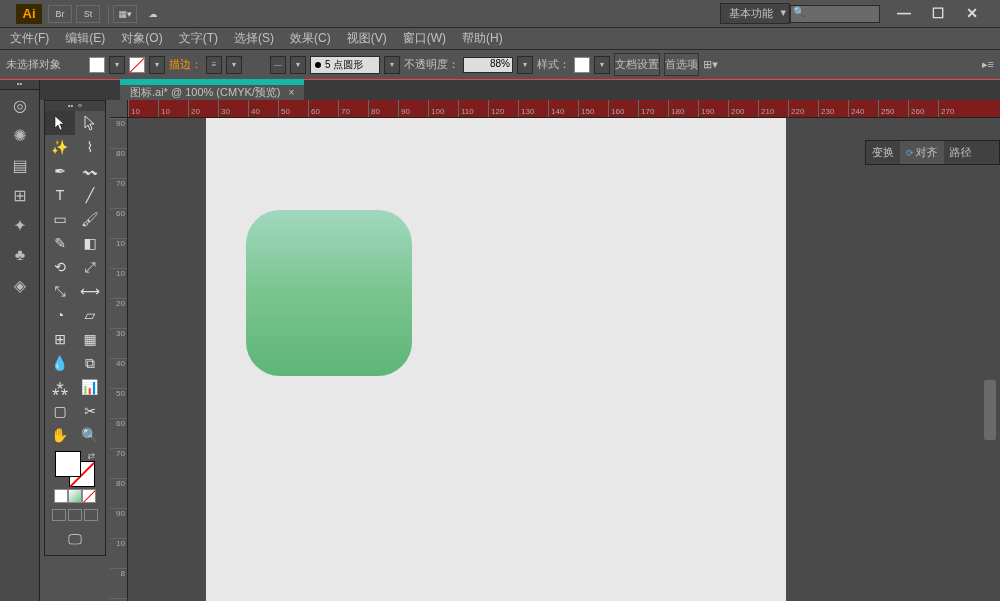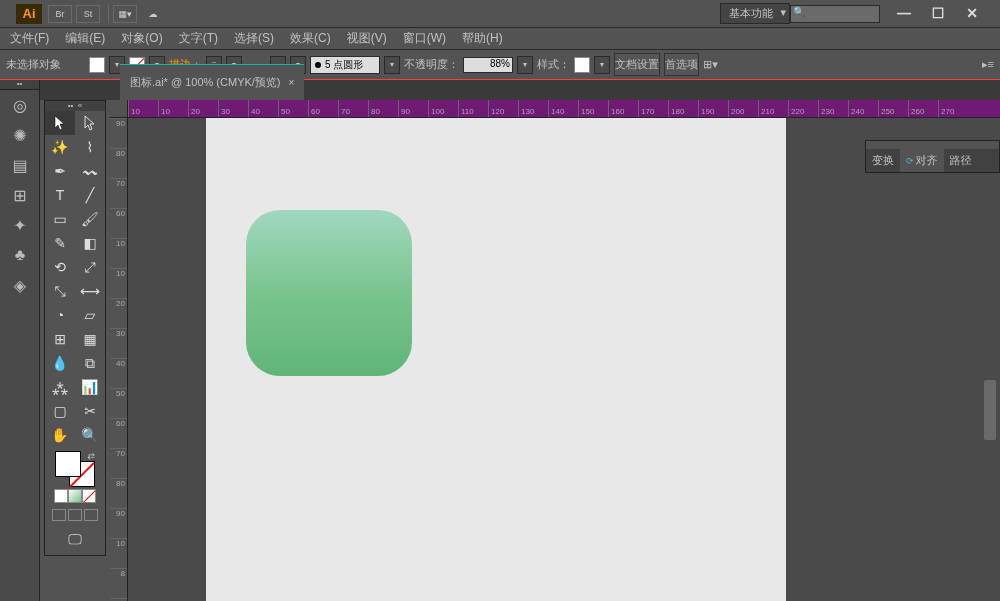--- a/index.html
+++ b/index.html
@@ -33,21 +33,21 @@
 .dd-small { width: 16px; height: 18px; background: #4a4a4a; border: 1px solid #2a2a2a; display: flex; align-items: center; justify-content: center; font-size: 8px; }
 .stroke-input { width: 70px; height: 18px; background: #ddd; border: 1px solid #2a2a2a; display: flex; align-items: center; padding: 0 4px; font-size: 10px; color: #000; }
 .stroke-input .dot { width: 6px; height: 6px; border-radius: 50%; background: #000; margin-right: 4px; }
 .opacity-box { width: 50px; height: 16px; background: #ddd; color: #000; font-size: 10px; text-align: right; padding: 0 2px; border: 1px solid #2a2a2a; }
 .ctrl-btn { padding: 3px 0; background: #555; border: 1px solid #333; font-size: 11px; }
 .ctrl-menu-icon { margin-left: auto; font-size: 11px; }
 
 
 .doc-area { position: absolute; top: 80px; left: 40px; right: 0; bottom: 0; }
 .tabbar { height: 20px; background: #3a3a3a; display: flex; align-items: flex-end; padding-left: 80px; }
-.tab { background: #535353; padding: 10px 10px; font-size: 11px; display: flex; align-items: center; gap: 8px; border-top: 1px solid #14b8a6; }
+.tab { background: #535353; padding: 0 10px; font-size: 11px; display: flex; align-items: center; gap: 8px; border-top: 6px solid #14b8a6; }
 .tab-close { font-size: 10px; }
 
 
 .left-collapsed { position: absolute; top: 80px; left: 0; width: 40px; bottom: 0; background: #4a4a4a; border-right: 1px solid #222; }
 .left-collapsed .handle { height: 10px; background: #414141; border-bottom: 1px solid #222; text-align: center; font-size: 8px; line-height: 8px; }
 .lc-icon { width: 40px; height: 30px; display: flex; align-items: center; justify-content: center; font-size: 16px; color: #bbb; }
 
 
 .tools-panel { position: absolute; top: 100px; left: 44px; width: 62px; background: #535353; border: 1px solid #222; }
 .tools-panel .handle { height: 10px; background: #414141; text-align: center; font-size: 8px; }
@@ -65,33 +65,33 @@
 .mini-sw { width: 14px; height: 14px; border: 1px solid #888; }
 .mini-sw.w { background: #fff; }
 .mini-sw.g { background: linear-gradient(135deg,#fff,#79c08a); }
 .mini-sw.n { background: #fff; position: relative; }
 .mini-sw.n::after { content: ""; position: absolute; width: 140%; height: 1px; background: red; top: 50%; left: -20%; transform: rotate(-45deg); }
 .screen-modes { display: flex; gap: 2px; margin-top: 4px; }
 .sm { width: 14px; height: 12px; border: 1px solid #888; }
 
 
 .canvas-wrap { position: absolute; top: 20px; left: 70px; right: 0; bottom: 0; background: #4a4a4a; }
-.ruler-h { position: absolute; top: 0; left: 18px; right: 0; height: 18px; background: #701a75; border-bottom: 1px solid #222; overflow: hidden; white-space: nowrap; font-size: 8px; color: #aaa; }
+.ruler-h { position: absolute; top: 0; left: 18px; right: 0; height: 18px; background: #7f1d1d; border-bottom: 1px solid #222; overflow: hidden; white-space: nowrap; font-size: 8px; color: #aaa; }
 .ruler-h span { display: inline-block; width: 30px; text-align: left; border-left: 1px solid #666; padding-left: 2px; height: 18px; line-height: 24px; }
 .ruler-v { position: absolute; top: 18px; left: 0; width: 18px; bottom: 0; background: #535353; border-right: 1px solid #222; overflow: hidden; font-size: 8px; color: #aaa; }
 .ruler-v span { display: block; height: 30px; border-top: 1px solid #666; writing-mode: horizontal-tb; text-align: right; padding-right: 2px; }
 .ruler-corner { position: absolute; top: 0; left: 0; width: 18px; height: 18px; background: #535353; border-right: 1px solid #222; border-bottom: 1px solid #222; }
 .canvas { position: absolute; top: 18px; left: 18px; right: 0; bottom: 0; background: #4a4a4a; overflow: hidden; }
 .artboard { position: absolute; top: 0; left: 78px; width: 580px; height: 600px; background: #e8e8e8; }
 .green-shape { position: absolute; top: 92px; left: 40px; width: 166px; height: 166px; border-radius: 34px; background: linear-gradient(180deg, #a0d8bf 0%, #7ac48e 50%, #5fb578 100%); }
 .vscroll { position: absolute; right: 4px; top: 280px; width: 12px; height: 60px; background: #6a6a6a; border-radius: 2px; }
 
 
 .right-panel { position: absolute; top: 140px; right: 0; width: 135px; background: #535353; border: 1px solid #222; }
-.rp-tabs { display: flex; background: #414141; font-size: 11px; margin-top: 8px; }
+.rp-tabs { display: flex; background: #414141; font-size: 11px; }
 .rp-tab { padding: 4px 6px; }
 .rp-tab.active { background: #535353; }
 .rp-tab .refresh { color: #5ac; font-size: 9px; margin-right: 2px; }
 .rp-body { padding: 8px 6px; }
 .rp-label { font-size: 11px; margin-bottom: 6px; }
 .rp-icons { display: flex; gap: 14px; margin-bottom: 12px; }
 .rp-icon { width: 20px; height: 16px; display: flex; align-items: center; justify-content: center; font-size: 13px; color: #ccc; }
 </style>
 </head>
 <body>

